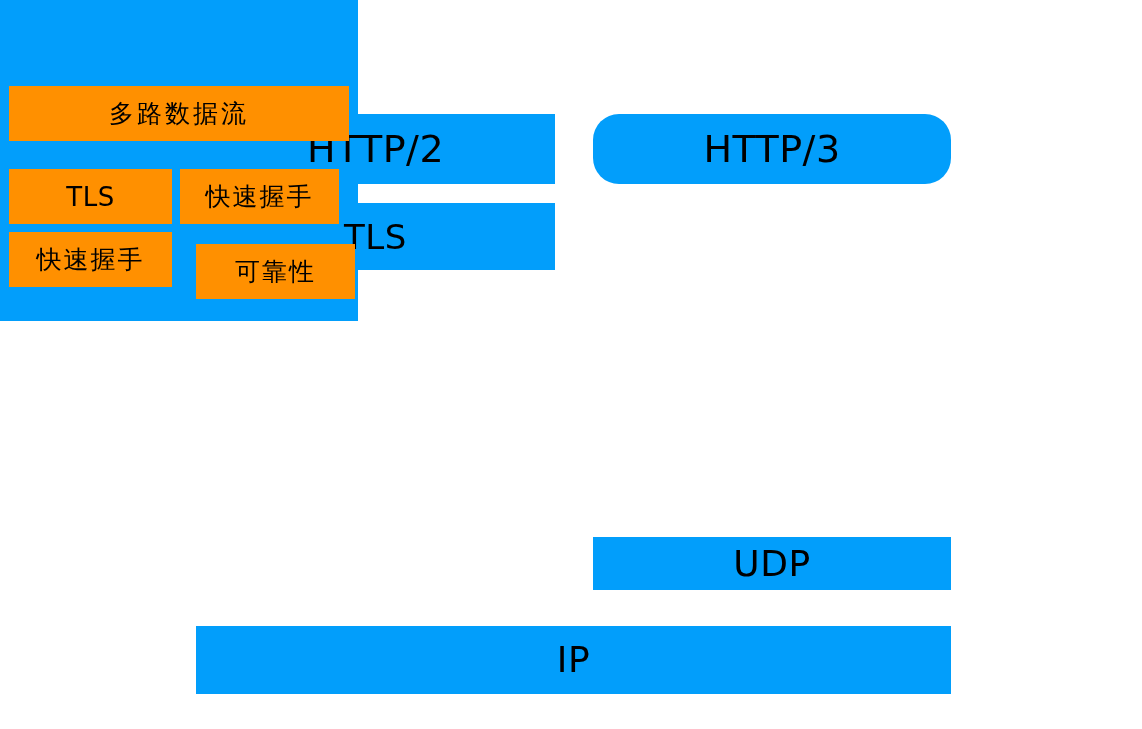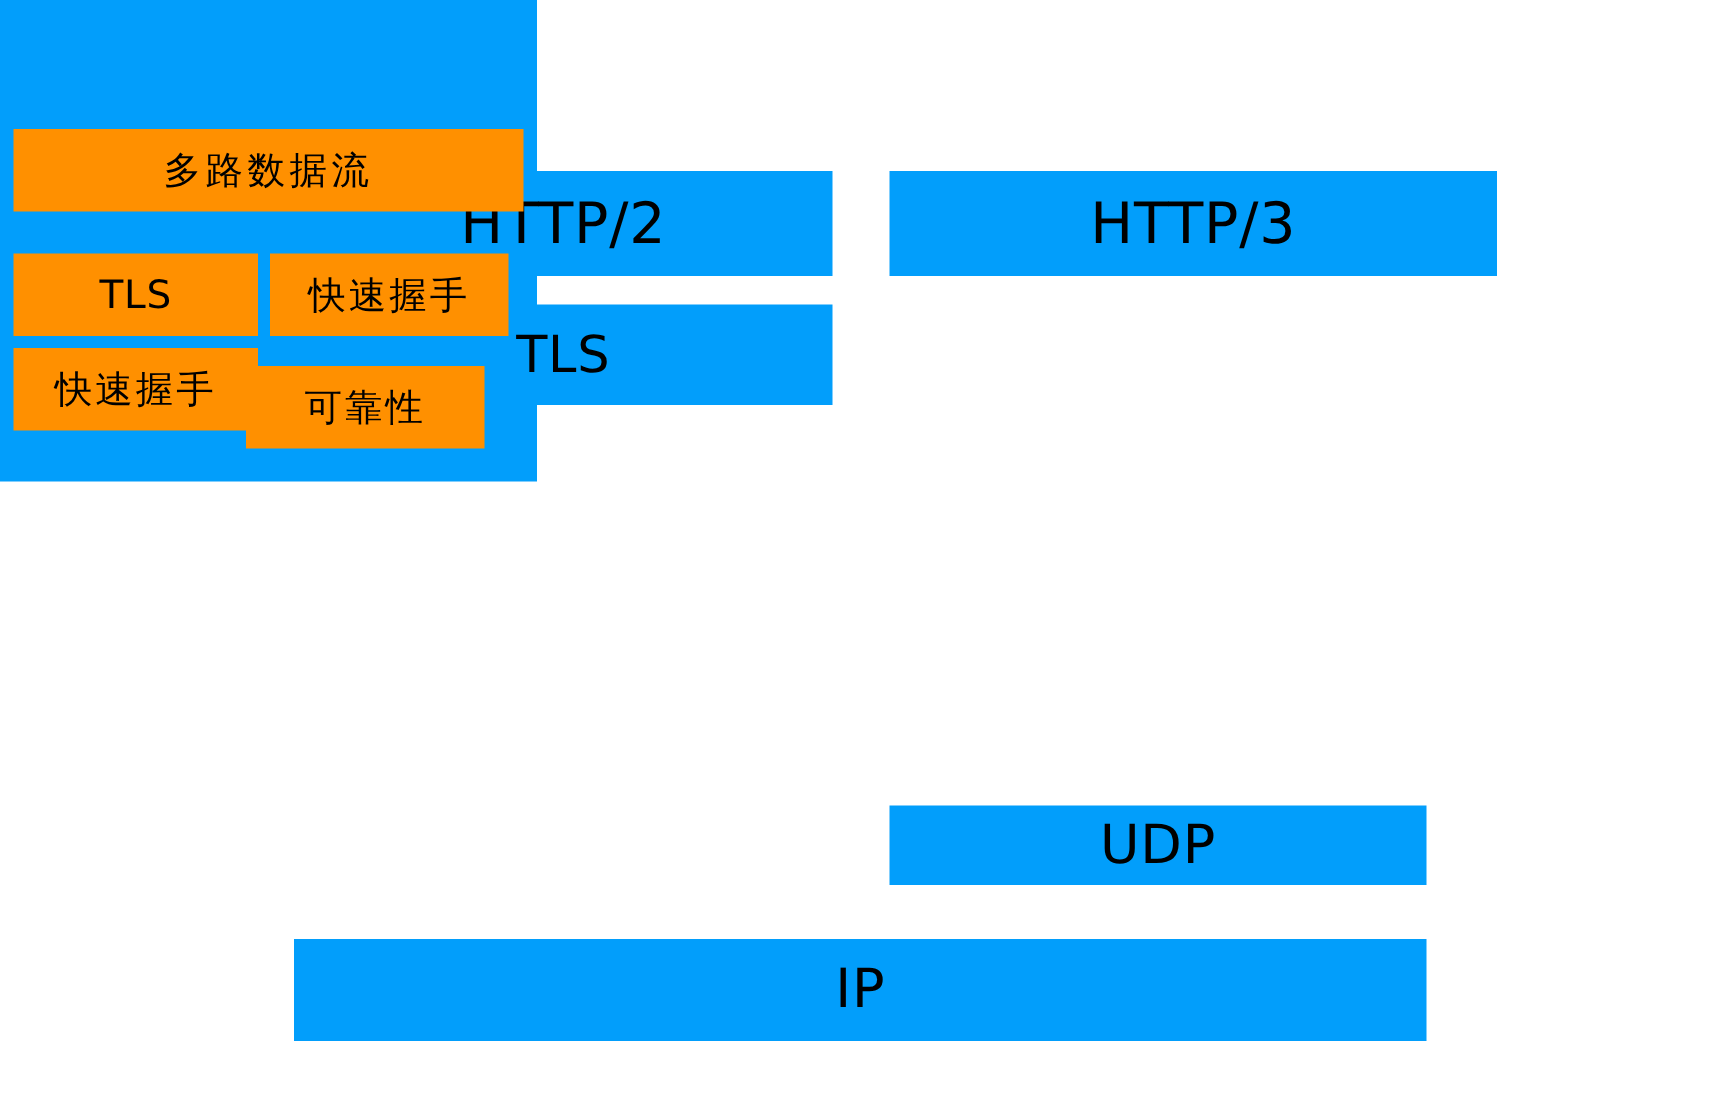--- a/index.html
+++ b/index.html
@@ -47,22 +47,23 @@
     left: 196px; top: 203px; width: 359px; height: 67px;
     font-size: 34px;
   }
   #box-tcp {
     left: 196px; top: 283px; width: 359px; height: 329px;
     font-size: 38px;
   }
 
   
   #box-http3 {
-    left: 593px; top: 114px; width: 405px; height: 70px;
+    left: 593px; top: 114px; width: 358px; height: 70px;
     font-size: 38px;
+    border-radius: 26px;
   }
   #box-quic {
     left: 593px; top: 200px; width: 358px; height: 321px;
     display: block;
     padding: 0;
   }
   #quic-title {
     position: absolute;
     left: 0; top: 0; width: 100%; height: 74px;
     display: flex; align-items: center; justify-content: center;
@@ -87,21 +88,21 @@
     left: 180px; top: 169px; width: 159px; height: 55px;
     font-size: 25px;
     letter-spacing: 2px;
   }
   #feat-handshake {
     left: 9px; top: 232px; width: 163px; height: 55px;
     font-size: 25px;
     letter-spacing: 2px;
   }
   #feat-reliable {
-    left: 164px; top: 244px; width: 159px; height: 55px;
+    left: 196px; top: 244px; width: 159px; height: 55px;
     font-size: 25px;
     letter-spacing: 2px;
   }
   #box-quic .blk { position: absolute; }
 
   
   #box-ip {
     left: 196px; top: 626px; width: 755px; height: 68px;
     font-size: 36px;
   }

